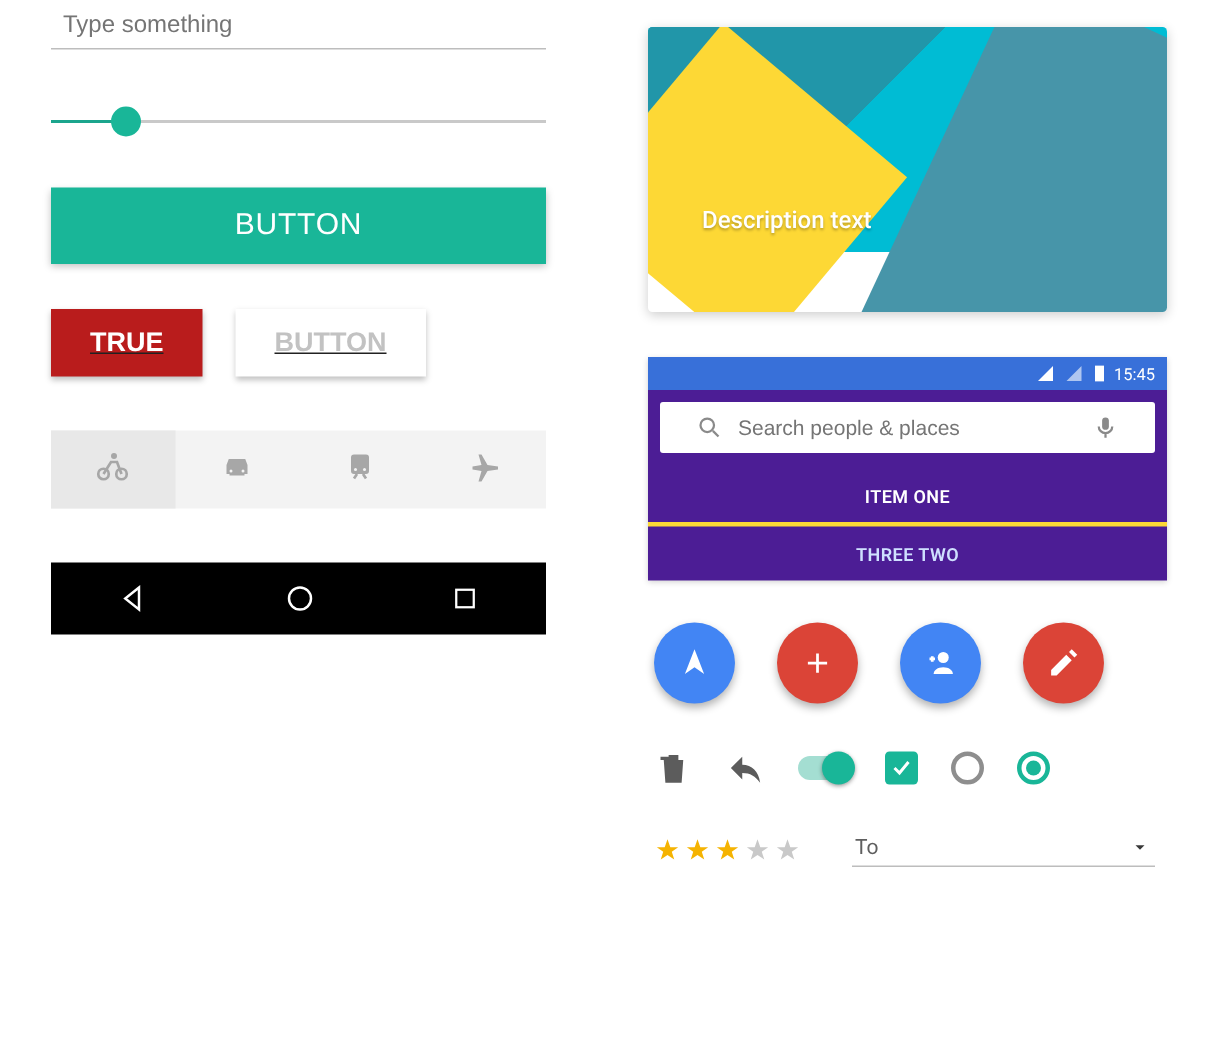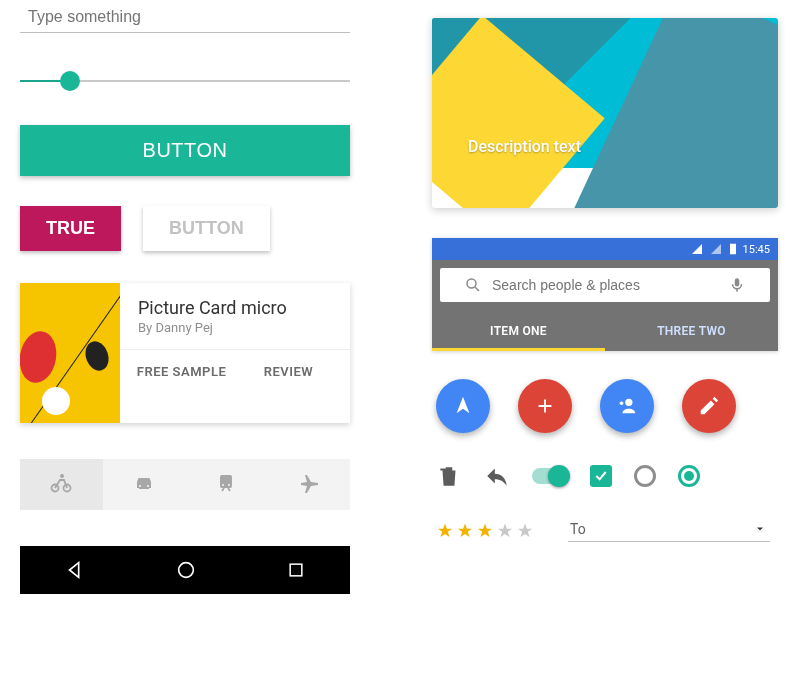--- a/index.html
+++ b/index.html
@@ -5,21 +5,21 @@
   * { box-sizing: border-box; margin:0; padding:0; }
   body {
     font-family: "Roboto","Helvetica Neue",Arial,sans-serif;
     background:#fff;
     color:#212121;
     width:804px; height:700px;
     position:relative;
     font-size:14px;
   }
   
-  .left { position:absolute; left:20px; top:2px; width:330px; }
+  .left { position:absolute; left:34px; top:2px; width:330px;text-decoration:underline; }
   .input-underline{
     width:100%;
     border:none;
     border-bottom:1px solid #bdbdbd;
     padding:6px 2px 6px 8px;
     font-size:16px; color:#a7a7a7;
     outline:none;
     background:transparent;
   }
   .slider-wrap{ margin-top:38px; position:relative; height:20px;}
@@ -40,21 +40,21 @@
     box-shadow:0 2px 5px rgba(0,0,0,0.25);
     cursor:pointer;
   }
   .toggle-row{margin-top:30px;display:flex;gap:22px;}
   .tog-true,.tog-false{
     padding:12px 26px;
     font-size:18px; font-weight:600;
     box-shadow:0 2px 4px rgba(0,0,0,0.25);
     border:none; cursor:pointer;
   }
-  .tog-true{background:#be185d;color:#fff;}
+  .tog-true{background:#b91c1c;color:#fff;}
   .tog-false{background:#fff;color:#c2c2c2;}
   .card-micro{
     margin-top:32px;
     display:flex;
     box-shadow:0 2px 6px rgba(0,0,0,0.18);
     background:#fff;
   }
   .card-micro .art{
     width:100px; height:140px;
     background:#f7c500;
@@ -90,26 +90,26 @@
   .right{ position:absolute; left:432px; top:18px; width:346px;}
   .hero-card{width:100%; box-shadow:0 2px 8px rgba(0,0,0,0.2); border-radius:3px; overflow:hidden;}
   .hero-card .img{height:150px; position:relative; background:#00bcd4;}
   .hero-card .img .tri1{position:absolute;inset:0 0 0 0;background:linear-gradient(135deg,#2196a9 0%,#2196a9 40%,transparent 40%);}
   .hero-card .img .tri2{position:absolute;left:-20px;bottom:-40px;width:160px;height:160px;background:#fdd835;transform:rotate(40deg);}
   .hero-card .img .tri3{position:absolute;right:-30px;top:-10px;width:200px;height:300px;background:#4795a9;transform:rotate(25deg);}
   .hero-card .desc{position:absolute;left:16px;bottom:12px;color:#fff;font-size:16px;font-weight:500;text-shadow:0 1px 2px rgba(0,0,0,0.3);padding-left:20px;}
   .hero-card .bar{display:flex;justify-content:flex-end;gap:20px;padding:10px 18px;}
   .hero-card .bar svg{fill:#6e6e6e;width:20px;height:20px;cursor:pointer;}
 
-  .phone-head{margin-top:30px;background:#737373;border-radius:0;padding-bottom:0;box-shadow:0 1px 4px rgba(0,0,0,0.18);}
+  .phone-head{margin-top:30px;background:#4c1d95;border-radius:0;padding-bottom:0;box-shadow:0 1px 4px rgba(0,0,0,0.18);}
   .phone-head .status{height:22px;background:#3870d9;font-size:11px;color:#fff;display:flex;justify-content:flex-end;align-items:center;gap:6px;padding:0 8px;}
   .phone-head .search{margin:8px 8px 0;padding:8px 24px;background:#fff;border-radius:2px;display:flex;align-items:center;gap:10px;}
   .phone-head .search input{flex:1;border:none;outline:none;font-size:14px;color:#9b9b9b;}
   .phone-head .search svg{width:18px;height:18px;fill:#8a8a8a;}
-  .phone-tabs{display:flex;margin-top:10px;}
+  .phone-tabs{display:flex;margin-top:10px;flex-direction:column;}
   .phone-tabs .tab{flex:1;text-align:center;padding:12px 0 10px;color:#cfe0ff;font-size:12px;font-weight:600;letter-spacing:0.3px;cursor:pointer;}
   .phone-tabs .tab.active{color:#fff;border-bottom:3px solid #fdd835;}
 
   .fabs{margin-top:28px;display:flex;gap:28px;padding-left:4px;}
   .fab{width:54px;height:54px;border-radius:50%;display:flex;align-items:center;justify-content:center;cursor:pointer;box-shadow:0 3px 6px rgba(0,0,0,0.3);}
   .fab svg{fill:#fff;width:22px;height:22px;}
   .fab.blue{background:#4285f4;} .fab.red{background:#db4437;}
 
   .controls-row{margin-top:30px;display:flex;align-items:center;gap:22px;padding-left:4px;}
   .controls-row svg.ic{width:26px;height:26px;fill:#5c5c5c;cursor:pointer;}
@@ -134,36 +134,20 @@
   <div class="slider-wrap">
     <div class="slider-track"></div>
     <div class="slider-fill"></div>
     <div class="slider-thumb"></div>
   </div>
   <button class="big-button">BUTTON</button>
   <div class="toggle-row">
     <button class="tog-true">TRUE</button>
     <button class="tog-false">BUTTON</button>
   </div>
-  <div class="card-micro">
-    <div class="art">
-      <div class="line"></div>
-        <div class="shape1"></div>
-        <div class="shape3"></div>
-        <div class="shape2"></div>
-    </div>
-    <div class="body">
-      <div class="title">Picture Card micro</div>
-      <div class="sub">By Danny Pej</div>
-      <div class="actions">
-        <span>FREE SAMPLE</span>
-        <span>REVIEW</span>
-      </div>
-    </div>
-  </div>
   <div class="transport">
     <div class="t active">
       <svg viewBox="0 0 24 24">
           <circle cx="6" cy="17" r="3.5" fill="none" stroke="#a7a7a7" stroke-width="1.8"></circle>
           <circle cx="18" cy="17" r="3.5" fill="none" stroke="#a7a7a7" stroke-width="1.8"></circle>
           <path d="M6 17 L11 9 L15 9 L18 17" fill="none" stroke="#a7a7a7" stroke-width="1.8"></path>
           <circle cx="13" cy="5" r="2"></circle>
         </svg>
     </div>
     <div class="t">

